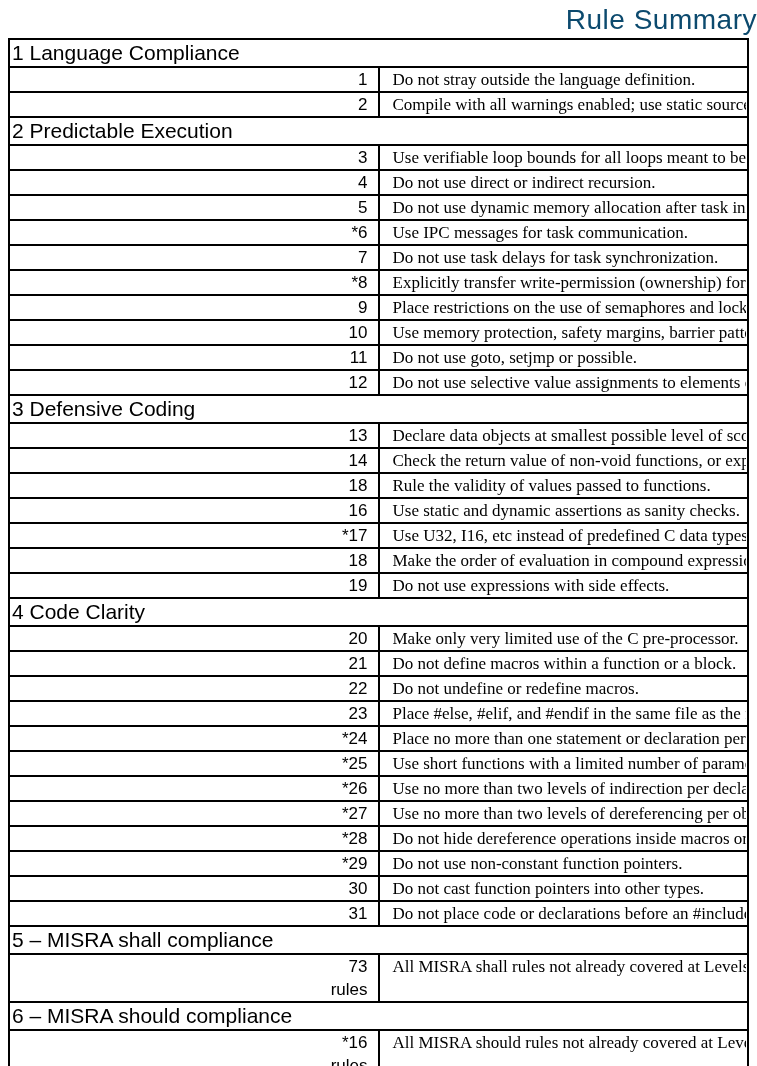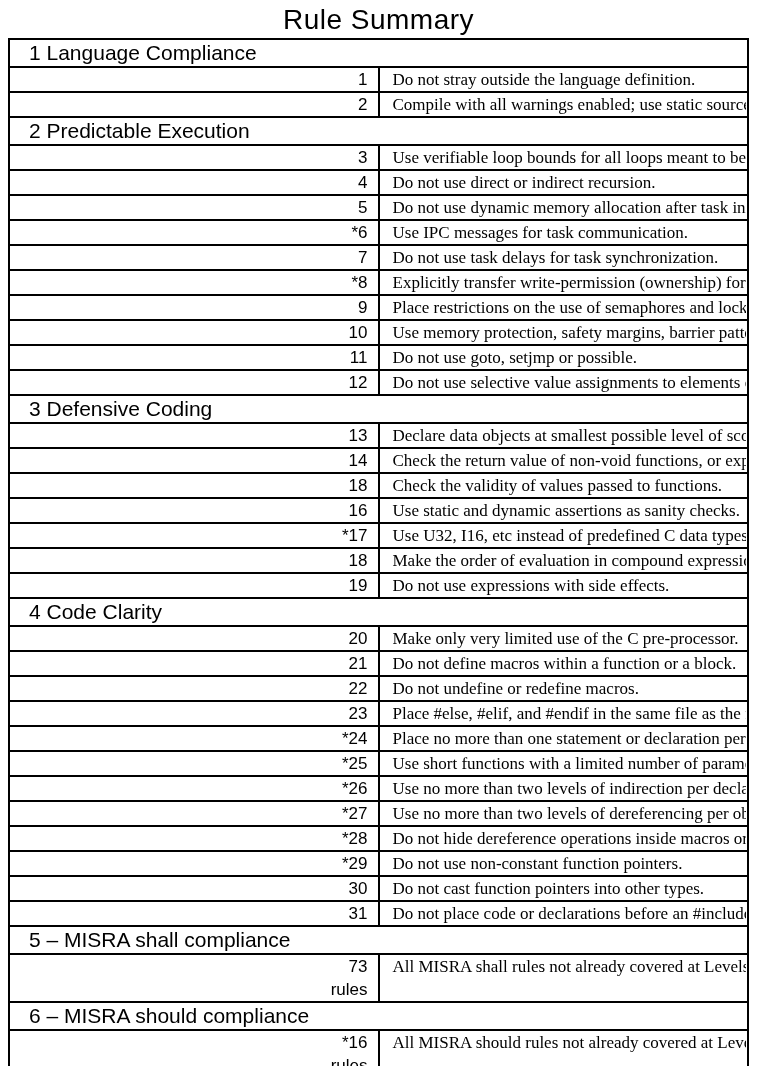--- a/index.html
+++ b/index.html
@@ -14,44 +14,44 @@
     height: 1066px;
     background: #ffffff;
     color: #000000;
     font-family: "Liberation Sans", sans-serif;
     overflow: hidden;
   }
   .doc-title {
     margin: 0;
     padding-top: 4px;
     height: 34px;
-    text-align: center;
+    text-align: right;
     font-size: 28px;
     font-weight: 400;
     letter-spacing: 0.5px;
-    color: #000000;
+    color: #0c4a6e;
     font-family: "Liberation Sans", sans-serif;
   }
   table.rule-table {
     border-collapse: collapse;
     margin-left: 8px;
     width: 741px;
     table-layout: fixed;
   }
   table.rule-table td {
     border: 2px solid #000000;
     vertical-align: top;
     box-sizing: border-box;
     overflow: hidden;
     white-space: nowrap;
   }
   td.section-cell {
     height: 28px;
     font-size: 21px;
-    padding: 0 0 0 19px;
+    padding: 0 0 0 2px;
     line-height: 26px;
     font-family: "Liberation Sans", sans-serif;
   }
   tr.rule-row td { height: 24px; }
   tr.tall-row td { height: 45px; margin-left: 48px; }
   td.num-cell {
     width: 88px;
     text-align: right;
     padding: 0 10px 0 0;
     font-size: 17px;
@@ -164,21 +164,21 @@
         <tr class="rule-row">
           <td class="num-cell">
             <div>14</div>
           </td>
           <td class="desc-cell"><span>Check the return value of non-void functions, or explicitly cast to (void).</span></td>
         </tr>
         <tr class="rule-row">
           <td class="num-cell">
             <div>18</div>
           </td>
-          <td class="desc-cell"><span>Check the validity of values passed to functions.</span></td>
+          <td class="desc-cell"><span>Rule the validity of values passed to functions.</span></td>
         </tr>
         <tr class="rule-row">
           <td class="num-cell">
             <div>16</div>
           </td>
           <td class="desc-cell"><span>Use static and dynamic assertions as sanity checks.</span></td>
         </tr>
         <tr class="rule-row">
           <td class="num-cell">
             <div>*17</div>

